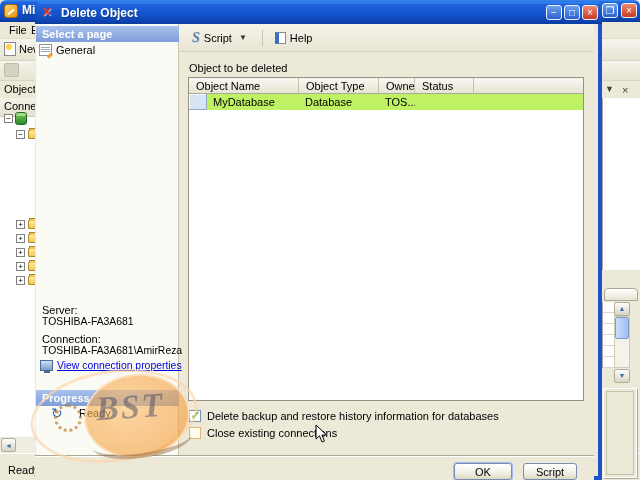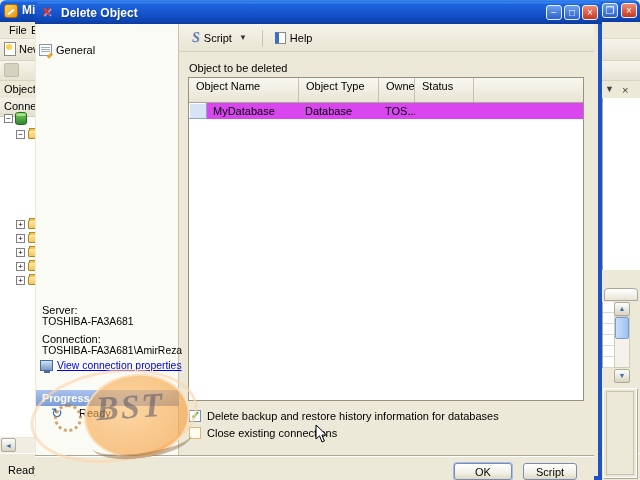--- a/index.html
+++ b/index.html
@@ -92,23 +92,23 @@
     background:linear-gradient(180deg,#f5f3ea,#e9e5d4); border-bottom:1px solid #d4d0bc; display:flex; align-items:center; padding-left:7px; gap:4px; }
   .tb-btn { display:flex; align-items:center; gap:4px; padding:2px 5px; border:1px solid transparent; border-radius:2px; }
   .script-glyph { font-family:"Liberation Serif",serif; font-style:italic; font-weight:bold; color:#6080a8; font-size:14px; text-shadow:1px 1px 0 #c8d4e4; }
   .help-glyph { width:11px; height:12px; background:#fff; border:1px solid #888; border-left:4px solid #3a6ec8; }
   .tb-dd { font-size:8px; color:#333; padding:0 3px; }
   .tb-sep { width:1px; height:16px; background:#c8c4b0; margin:0 2px; }
 
   
   .section-label { position:absolute; left:154px; top:38px; }
   .grid { position:absolute; left:153px; top:53px; width:396px; height:324px; background:#fff; border:1px solid #999180; }
-  .grid-head { display:flex; height:25px; background:linear-gradient(180deg,#f8f7f2,#e9e5d3); border-bottom:1px solid #aca899; }
+  .grid-head { display:flex; height:16px; background:linear-gradient(180deg,#f8f7f2,#e9e5d3); border-bottom:1px solid #aca899; }
   .th { border-right:1px solid #c6c2ae; padding:2px 0 0 7px; color:#000; overflow:hidden; white-space:nowrap; }
-  .grid-row { display:flex; height:16px; background:#d946ef; align-items:stretch; }
+  .grid-row { display:flex; height:16px; background:#bef264; align-items:stretch; }
   .row-sel { width:18px; background:#d6e4f5; border-right:1px solid #90a8c8; border-bottom:1px solid #90a8c8; box-shadow:inset 1px 1px 0 #fff; }
   .td { padding:2px 0 0 6px; overflow:hidden; white-space:nowrap; }
 
   
   .cb-row { position:absolute; left:154px; display:flex; align-items:center; gap:6px; }
   .cb { width:12px; height:12px; background:#fff; border:1px solid #7a92b0; position:relative; }
   .cb .mark { position:absolute; left:1px; top:-2px; color:#21a121; font-weight:bold; font-size:11px; visibility:hidden; }
   .cb.checked .mark { visibility:visible; }
   .cb.hover { border-color:#dcb878; background:#fffced; }
 
@@ -210,20 +210,21 @@
       <div class="dlg-capbtns">
         <div class="cap-btn">−</div>
         <div class="cap-btn">□</div>
         <div class="cap-btn red">×</div>
       </div>
     </div>
 
     <div class="dlg-body">
 
       <div class="pages-panel"></div>
+      <div class="sec-header" style="left:1px; top:2px;">Select a page</div>
       <div class="page-item" style="top:20px;">
         <span class="page-icon"></span>
         <span>General</span>
       </div>
 
       <span class="kv-label" style="top:280px;">Server:</span>
       <span class="kv-value" style="top:292px;">TOSHIBA-FA3A681</span>
       <span class="kv-label" style="top:309px;">Connection:</span>
       <span class="kv-value" style="top:321px;">TOSHIBA-FA3A681\AmirReza</span>
       <div class="link-row" style="top:336px;">

